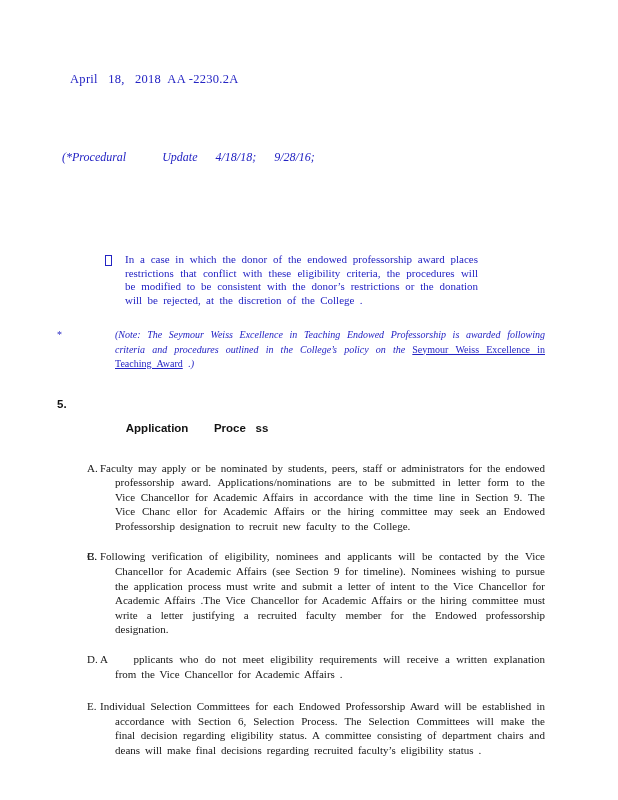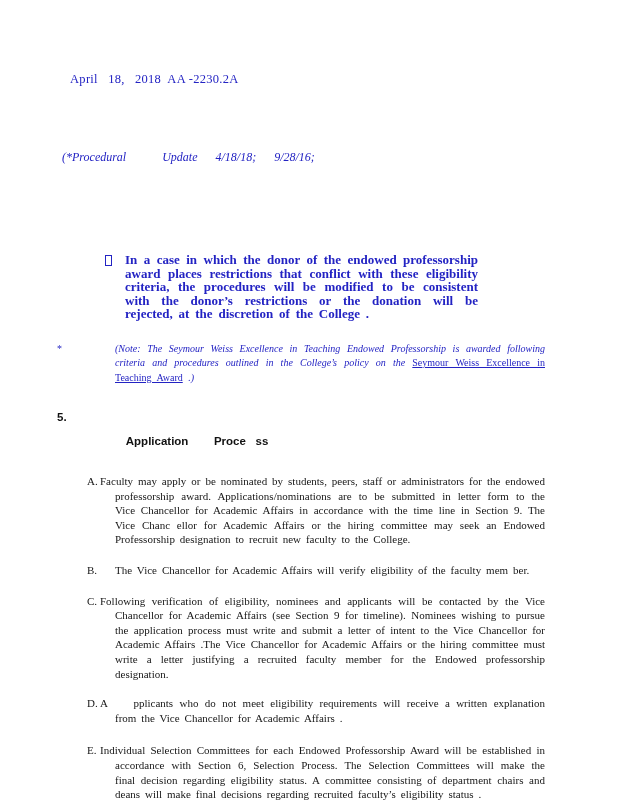--- a/index.html
+++ b/index.html
@@ -16,21 +16,21 @@
   .doc-header { padding-top: 36px; margin-left: 70px; white-space: pre-wrap; }
   .date-line { font-size: 12.5px; letter-spacing: 0.3px; }
   .revision-lines { margin-left: -8px; margin-top: 2px; font-style: italic; font-size: 12px; line-height: 13px; }
 
   
   .bullet-row { display: flex; margin: 27px 70px 0 105px; }
   .bullet-glyph {
     flex: none; width: 5px; height: 9px; margin: 2px 13px 0 0;
     border: 1px solid currentColor; display: inline-block;
   }
-  .bullet-text { width: 420px; font-size: 13px; line-height: 13.5px; text-align: justify; word-spacing: 2.6px; font-weight: bold; }
+  .bullet-text { width: 420px; font-size: 11px; line-height: 13.5px; text-align: justify; word-spacing: 2.6px; }
 
   
   .footnote {
     position: relative; margin-top: 21px; margin-left: 115px; width: 430px;
     font-style: italic; font-size: 10px; line-height: 14.5px;
     text-align: justify; word-spacing: 3px;
   }
   .footnote-marker { position: absolute; left: -58px; top: 0; font-style: normal; }
   .seg-u { text-decoration: underline; }
   .seg-r { font-style: normal; }
@@ -85,21 +85,20 @@
     <span>Application&nbsp;&nbsp;&nbsp;&nbsp;&nbsp;&nbsp;&nbsp;&nbsp;Proce&nbsp;&nbsp;&nbsp;ss</span>
   </div>
 
   <p class="item item-a outdent">
     <span class="letter">A.</span>
     <span><span>Faculty may apply or be nominated by students, peers, staff or administrators for the endowed professorship award. Applications/nominations are to be submitted in letter form to the Vice Chancellor for Academic Affairs in accordance with the time line in Section 9. The Vice Chanc&nbsp;ellor for Academic Affairs or the hiring committee may seek an Endowed Professorship designation to recruit new faculty to the College.</span></span>
   </p>
 
   <p class="item item-b">
     <span class="letter">B.</span>
-    <span><span>The Vice Chancellor for Academic Affairs will verify eligibility of the faculty mem&nbsp;ber.</span></span>
   </p>
 
   <p class="item item-c outdent">
     <span class="letter">C.</span>
     <span><span>Following verification of eligibility, nominees and applicants will be contacted by the Vice Chancellor for Academic Affairs (see Section 9 for timeline). Nominees wishing to pursue the application process must write and submit a letter of intent to the Vice Chancellor for Academic Affairs .The Vice Chancellor for Academic Affairs or the hiring committee must write a letter justifying a recruited faculty member for the Endowed professorship designation.</span></span>
   </p>
 
   <p class="item item-d outdent">
     <span class="letter">D.</span>
     <span><span>A&nbsp;&nbsp;&nbsp;&nbsp;pplicants who do not meet eligibility requirements will receive a written explanation from the Vice Chancellor for Academic Affairs .</span></span>

